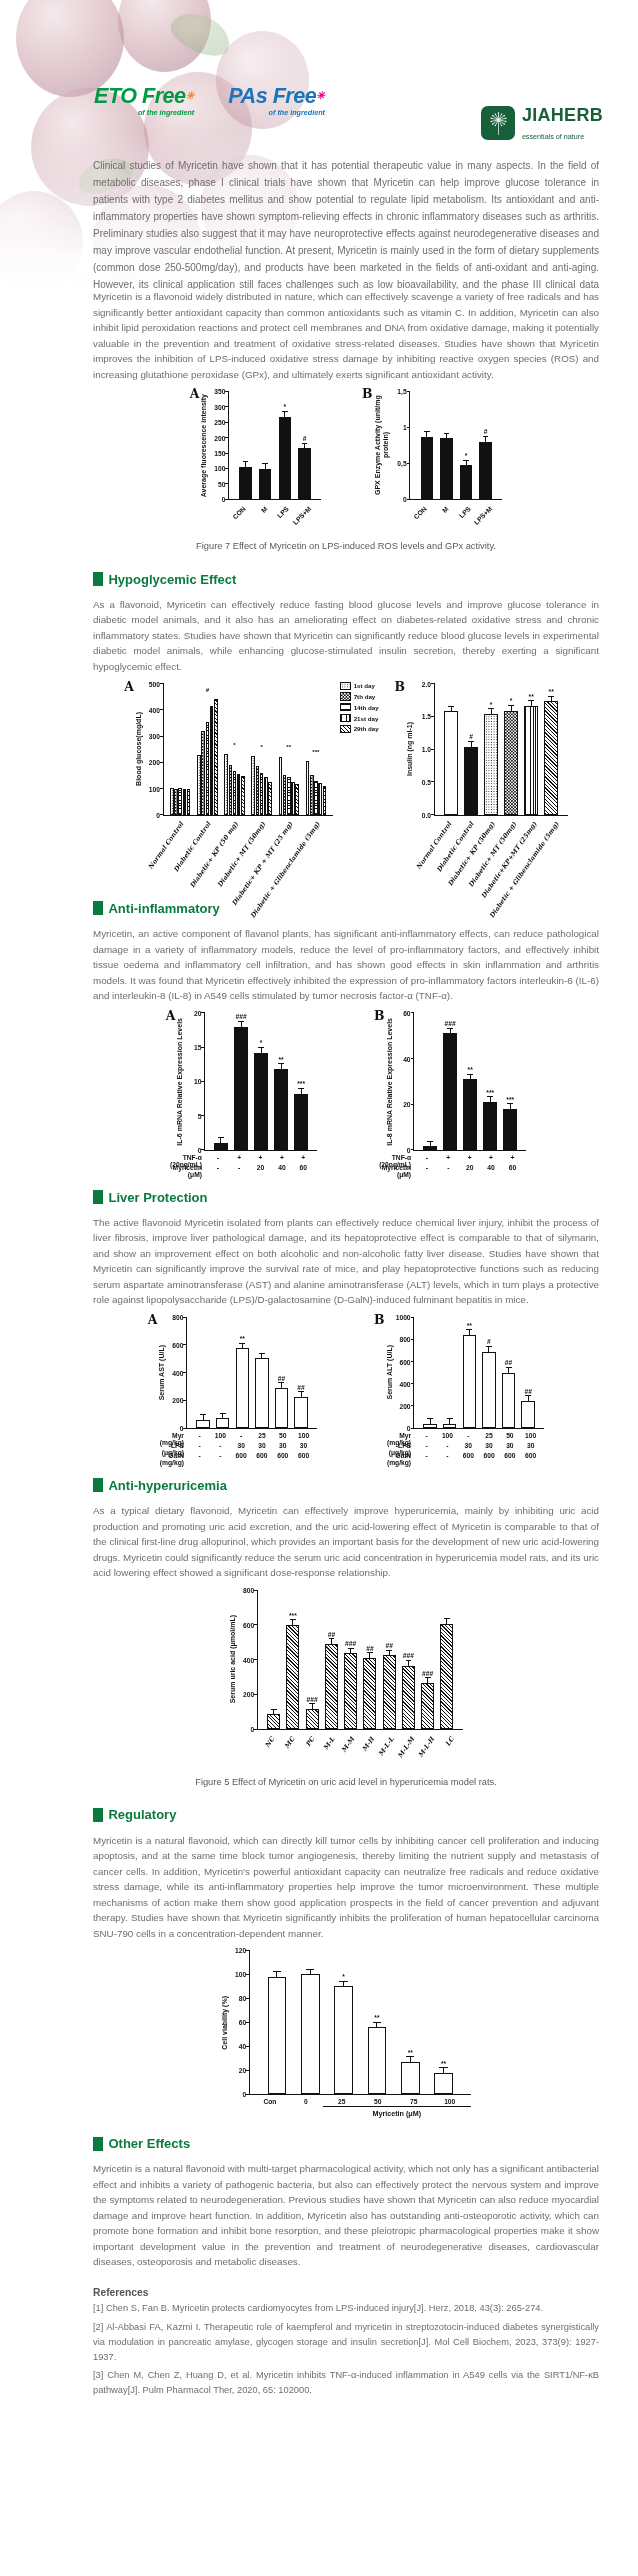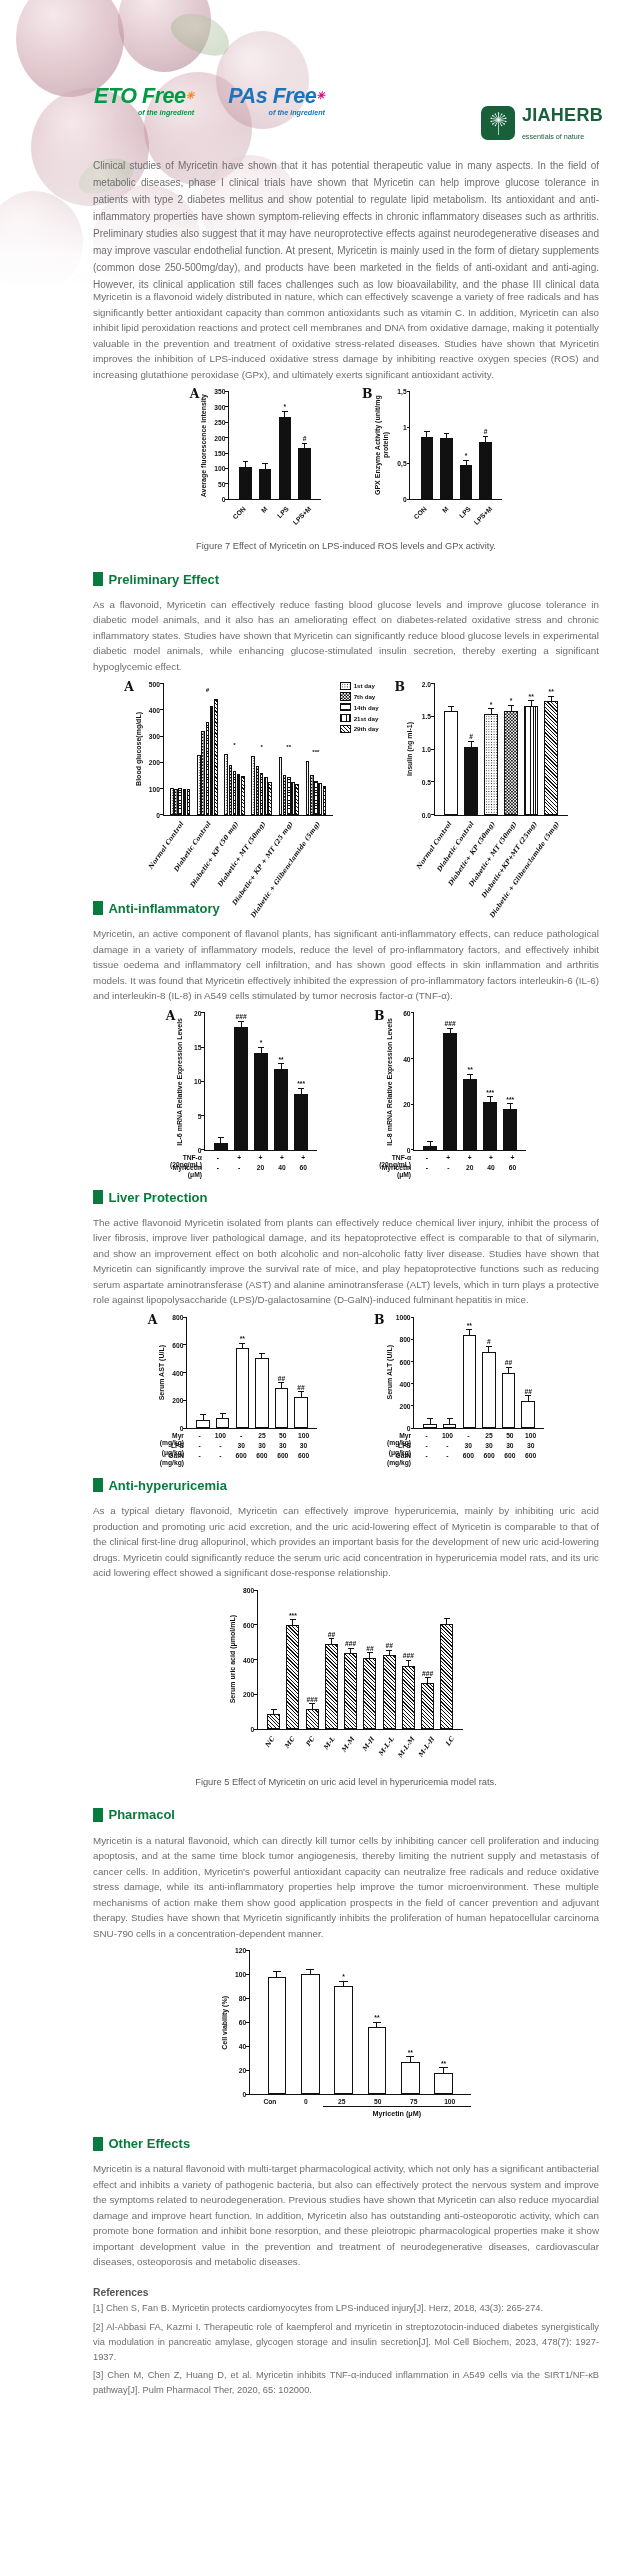--- a/index.html
+++ b/index.html
@@ -287,21 +287,21 @@
                 </div>
               </div>
             </div>
           </div>
       </div>
       <p class="cap">Figure 7 Effect of Myricetin on LPS-induced ROS levels and GPx activity.</p>
     </div>
 
     <div class="sec-h">
       <span class="sq"></span>
-      <h2>Preliminary Effect</h2>
+      <h2>Hypoglycemic Effect</h2>
     </div>
     <p class="body">As a flavonoid, Myricetin can effectively reduce fasting blood glucose levels and improve glucose tolerance in diabetic model animals, and it also has an ameliorating effect on diabetes-related oxidative stress and chronic inflammatory states. Studies have shown that Myricetin can significantly reduce blood glucose levels in experimental diabetic model animals, while enhancing glucose-stimulated insulin secretion, thereby exerting a significant hypoglycemic effect.</p>
     <div class="figure">
       <div class="figrow" style="gap:62px;">
         <div class="chart">
             <div class="panel">A</div>
             <div class="cwrap">
               <div class="ylab" style="height: 131px;">
                 <span>Blood glucose(mg/dL)</span>
               </div>
@@ -918,21 +918,21 @@
                 </div>
               </div>
             </div>
           </div>
       </div>
       <p class="cap">Figure 5 Effect of Myricetin on uric acid level in hyperuricemia model rats.</p>
     </div>
 
     <div class="sec-h">
       <span class="sq"></span>
-      <h2>Pharmacol</h2>
+      <h2>Regulatory</h2>
     </div>
     <p class="body">Myricetin is a natural flavonoid, which can directly kill tumor cells by inhibiting cancer cell proliferation and inducing apoptosis, and at the same time block tumor angiogenesis, thereby limiting the nutrient supply and metastasis of cancer cells. In addition, Myricetin's powerful antioxidant capacity can neutralize free radicals and reduce oxidative stress damage, while its anti-inflammatory properties help improve the tumor microenvironment. These multiple mechanisms of action make them show good application prospects in the field of cancer prevention and adjuvant therapy. Studies have shown that Myricetin significantly inhibits the proliferation of human hepatocellular carcinoma SNU-790 cells in a concentration-dependent manner.</p>
     <div class="figure">
       <div class="figrow">
         <div class="chart">
             <div class="cwrap">
               <div class="ylab" style="height: 144px;">
                 <span>Cell viability (%)</span>
               </div>
               <div class="plotcol" style="width: 222px;">
@@ -1003,19 +1003,19 @@
     </div>
 
     <div class="sec-h">
       <span class="sq"></span>
       <h2>Other Effects</h2>
     </div>
     <p class="body">Myricetin is a natural flavonoid with multi-target pharmacological activity, which not only has a significant antibacterial effect and inhibits a variety of pathogenic bacteria, but also can effectively protect the nervous system and improve the symptoms related to neurodegeneration. Previous studies have shown that Myricetin can also reduce myocardial damage and improve heart function. In addition, Myricetin also has outstanding anti-osteoporotic activity, which can promote bone formation and inhibit bone resorption, and these pleiotropic pharmacological properties make it show important development value in the prevention and treatment of neurodegenerative diseases, cardiovascular diseases, osteoporosis and metabolic diseases.</p>
 
     <p class="refs-title">References</p>
     <p class="ref">[1] Chen S, Fan B. Myricetin protects cardiomyocytes from LPS-induced injury[J]. Herz, 2018, 43(3): 265-274.</p>
-    <p class="ref">[2] Al-Abbasi FA, Kazmi I. Therapeutic role of kaempferol and myricetin in streptozotocin-induced diabetes synergistically via modulation in pancreatic amylase, glycogen storage and insulin secretion[J]. Mol Cell Biochem, 2023, 478(7): 1927-1937.</p>
+    <p class="ref">[2] Al-Abbasi FA, Kazmi I. Therapeutic role of kaempferol and myricetin in streptozotocin-induced diabetes synergistically via modulation in pancreatic amylase, glycogen storage and insulin secretion[J]. Mol Cell Biochem, 2023, 373(9): 1927-1937.</p>
     <p class="ref">[3] Chen M, Chen Z, Huang D, et al. Myricetin inhibits TNF-α-induced inflammation in A549 cells via the SIRT1/NF-κB pathway[J]. Pulm Pharmacol Ther, 2020, 65: 102000.</p>
 
   </div>
 
 </div>
 
 
 </body></html>

